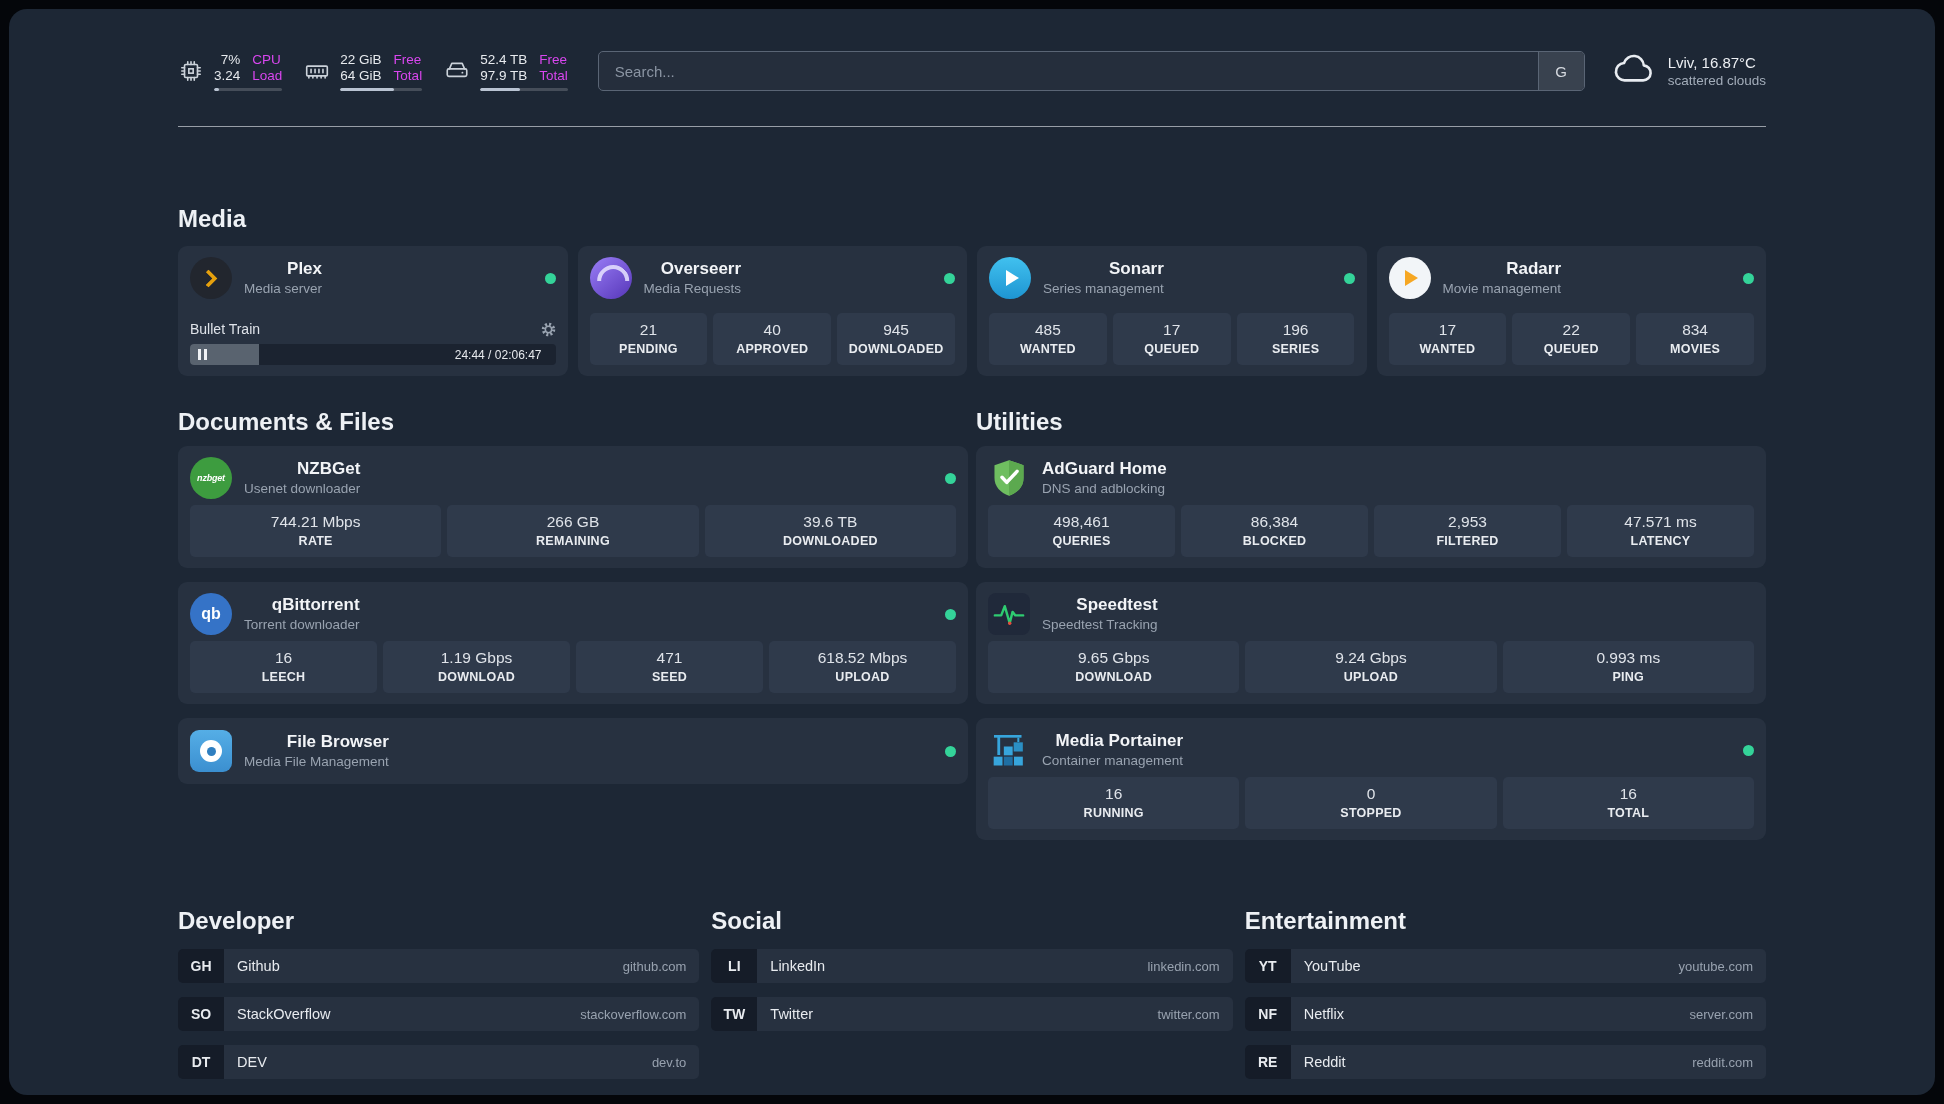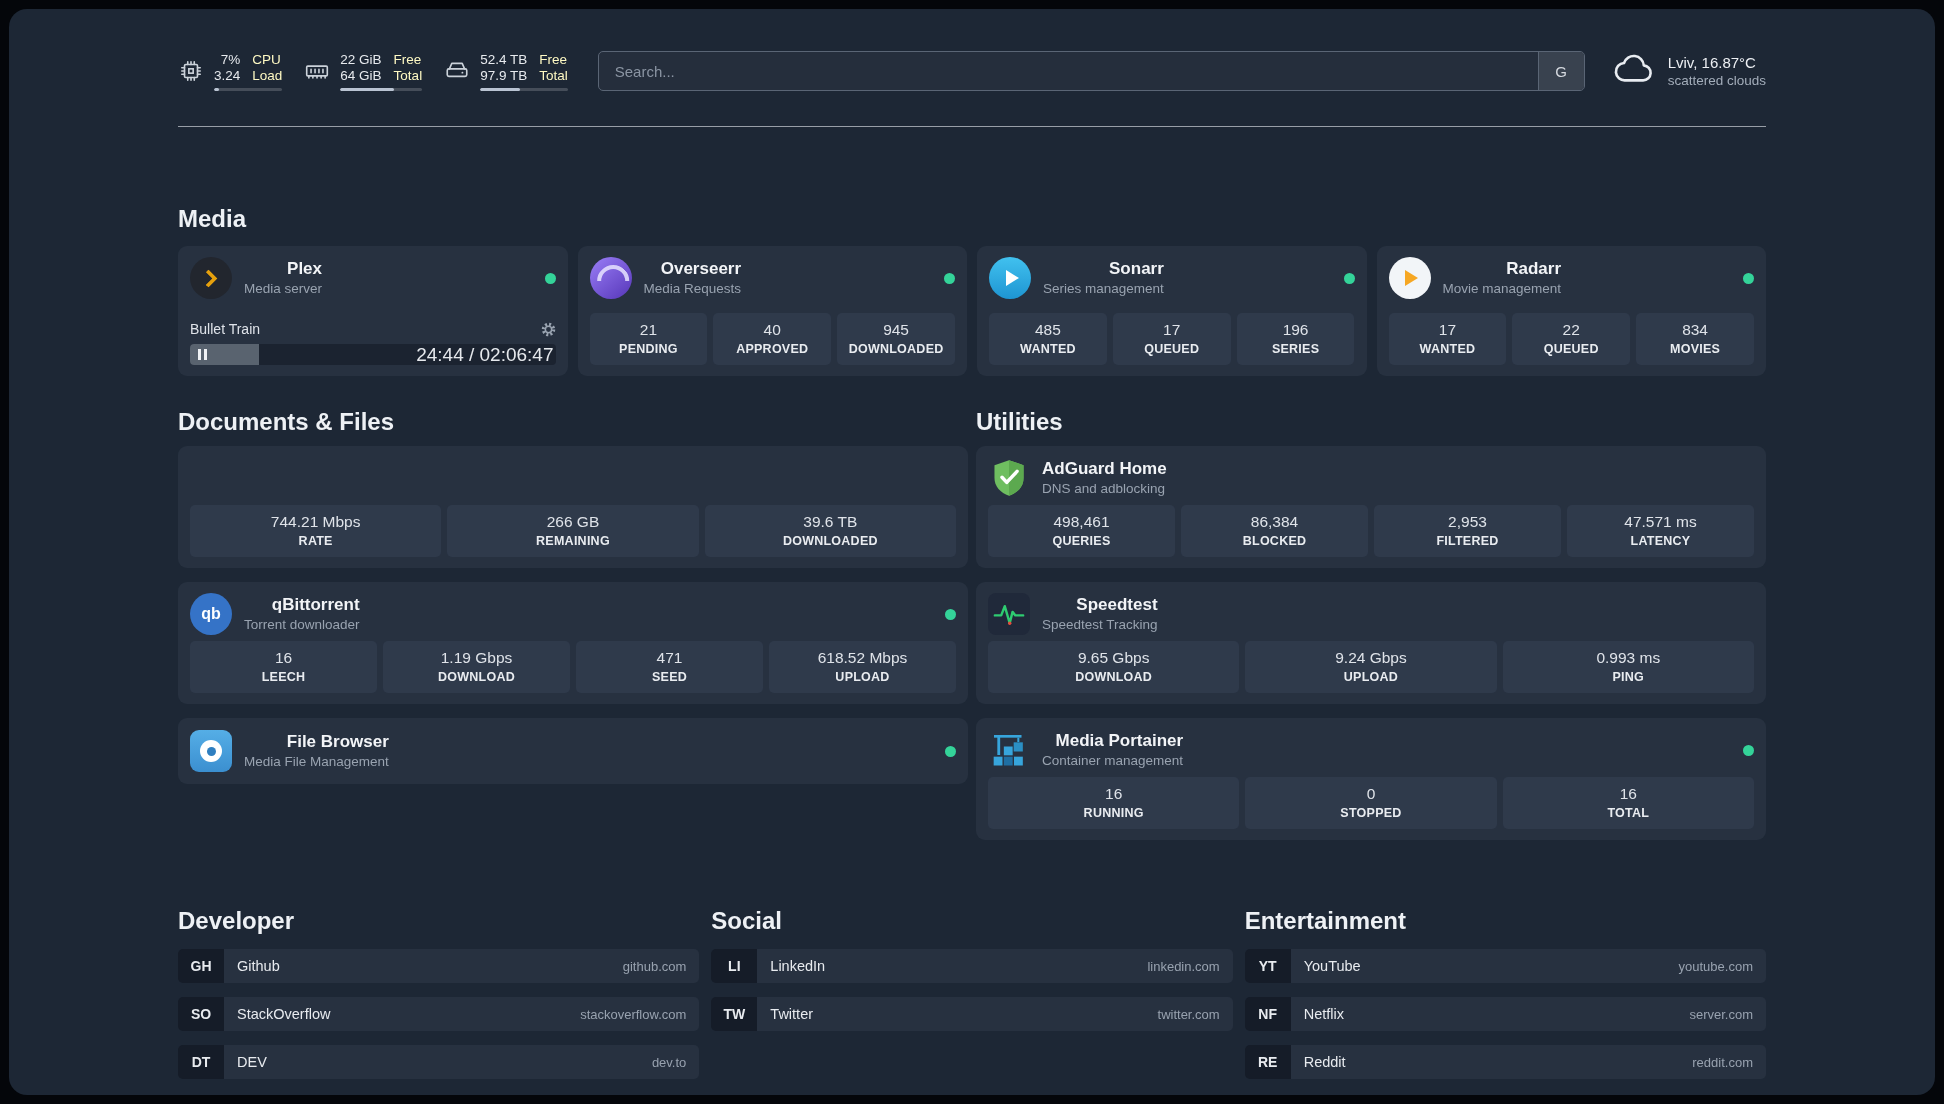--- a/index.html
+++ b/index.html
@@ -20,21 +20,21 @@
 
   
   .topbar { display:flex; align-items:center; height:44px; }
   .resources { display:flex; align-items:center; gap:22px; }
   .resource { display:flex; align-items:center; gap:10px; }
   .res-icon svg { display:block; }
   .res-rows { display:flex; gap:12px; }
   .res-col { display:flex; flex-direction:column; }
   .res-col span { font-size:13.5px; line-height:16px; white-space:nowrap; }
   .res-col.values { color:#e7eaee; align-items:flex-end; }
-  .res-col.labels { color:#fef9c3; }
+  .res-col.labels { color:#d946ef; }
   .res-track { margin-top:4px; height:3px; background:rgba(255,255,255,.18); border-radius:2px; overflow:hidden; }
   .res-fill { height:100%; background:#b9c3d2; border-radius:2px; }
 
   .searchwrap { flex:1; margin:0 28px 0 30px; position:relative; height:40px; }
   .search {
     width:100%; height:100%;
     background:#252e3c; border:1px solid #5a6575; border-radius:5px;
     color:#cfd5dd; font-size:15px; padding:0 58px 0 16px;
     font-family:inherit; outline:none;
   }
@@ -81,21 +81,21 @@
 
   
   .player { margin-top:auto; }
   .player-top { display:flex; justify-content:space-between; align-items:center; margin-bottom:7px; }
   .player-track { font-size:14px; color:#dfe3e9; }
   .gear { display:flex; cursor:pointer; }
   .player-bar { position:relative; height:21px; background:#1b2330; border-radius:4px; overflow:hidden; }
   .player-fill { position:absolute; left:0; top:0; bottom:0; background:#59636f; }
   .pause { position:absolute; left:8px; top:0; bottom:0; display:flex; align-items:center; gap:3px; cursor:pointer; }
   .pause i { display:block; width:3px; height:11px; background:#f0f2f5; }
-  .player-time { position:absolute; right:2px; top:50%; transform:translateY(-50%); font-size:19px; color:#e6e9ed; }
+  .player-time { position:absolute; right:14px; top:50%; transform:translateY(-50%); font-size:12px; color:#e6e9ed; }
 
   
   .two-col { margin-top:32px; display:grid; grid-template-columns:1fr 1fr; gap:8px; align-items:start; }
   .card-stack { margin-top:10px; display:flex; flex-direction:column; gap:14px; }
   .svc-card { height:122px; }
   .svc-card.compact { height:66px; justify-content:center; }
 
   
   .bookmarks { margin-top:67px; display:grid; grid-template-columns:repeat(3,1fr); gap:12px; padding-bottom:28px; }
   .bm-list { margin-top:14px; display:flex; flex-direction:column; gap:14px; }
@@ -365,20 +365,30 @@
     </div>
   </section>
 
   <div class="two-col">
 
     <section class="col">
       <h2 class="section-title">Documents &amp; Files</h2>
       <div class="card-stack">
 
         <div class="card svc-card">
+          <div class="card-header">
+            <span class="svc-icon icon-nzbget">
+                  <span class="nzb-text">nzbget</span>
+                </span>
+            <div class="svc-text">
+              <div class="svc-name">NZBGet</div>
+              <div class="svc-desc">Usenet downloader</div>
+            </div>
+            <span class="status-dot"></span>
+          </div>
           <div class="stats-row">
             <div class="stat">
               <div class="stat-value">744.21 Mbps</div>
               <div class="stat-label">RATE</div>
             </div>
             <div class="stat">
               <div class="stat-value">266 GB</div>
               <div class="stat-label">REMAINING</div>
             </div>
             <div class="stat">

